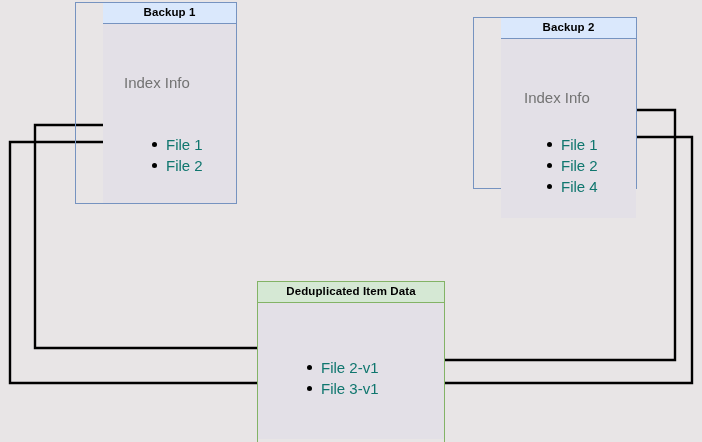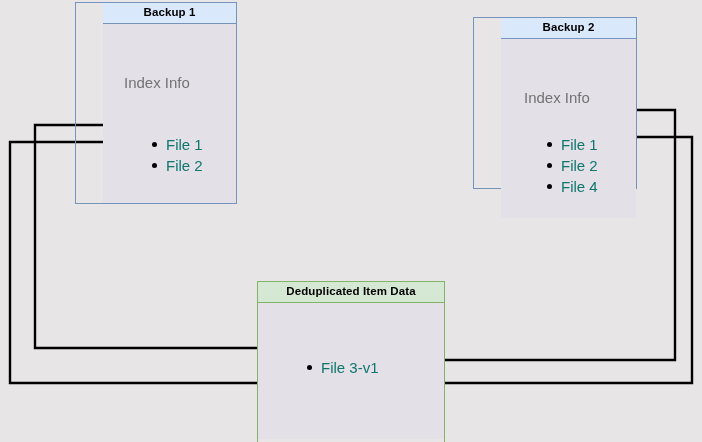--- a/index.html
+++ b/index.html
@@ -136,18 +136,19 @@
         <li>File 2</li>
         <li>File 4</li>
       </ul>
     </div>
   </div>
 
   <div class="node node-green" style="left:257px; top:281px; width:188px; height:184px;">
     <div class="node-header">Deduplicated Item Data</div>
     <div class="node-body" style="height:136px;">
       <ul class="file-list" style="left:48px; top:54px;">
+        <li>File 2-v1</li>
         <li>File 3-v1</li>
       </ul>
     </div>
   </div>
 
 </div>
 
 </body></html>

